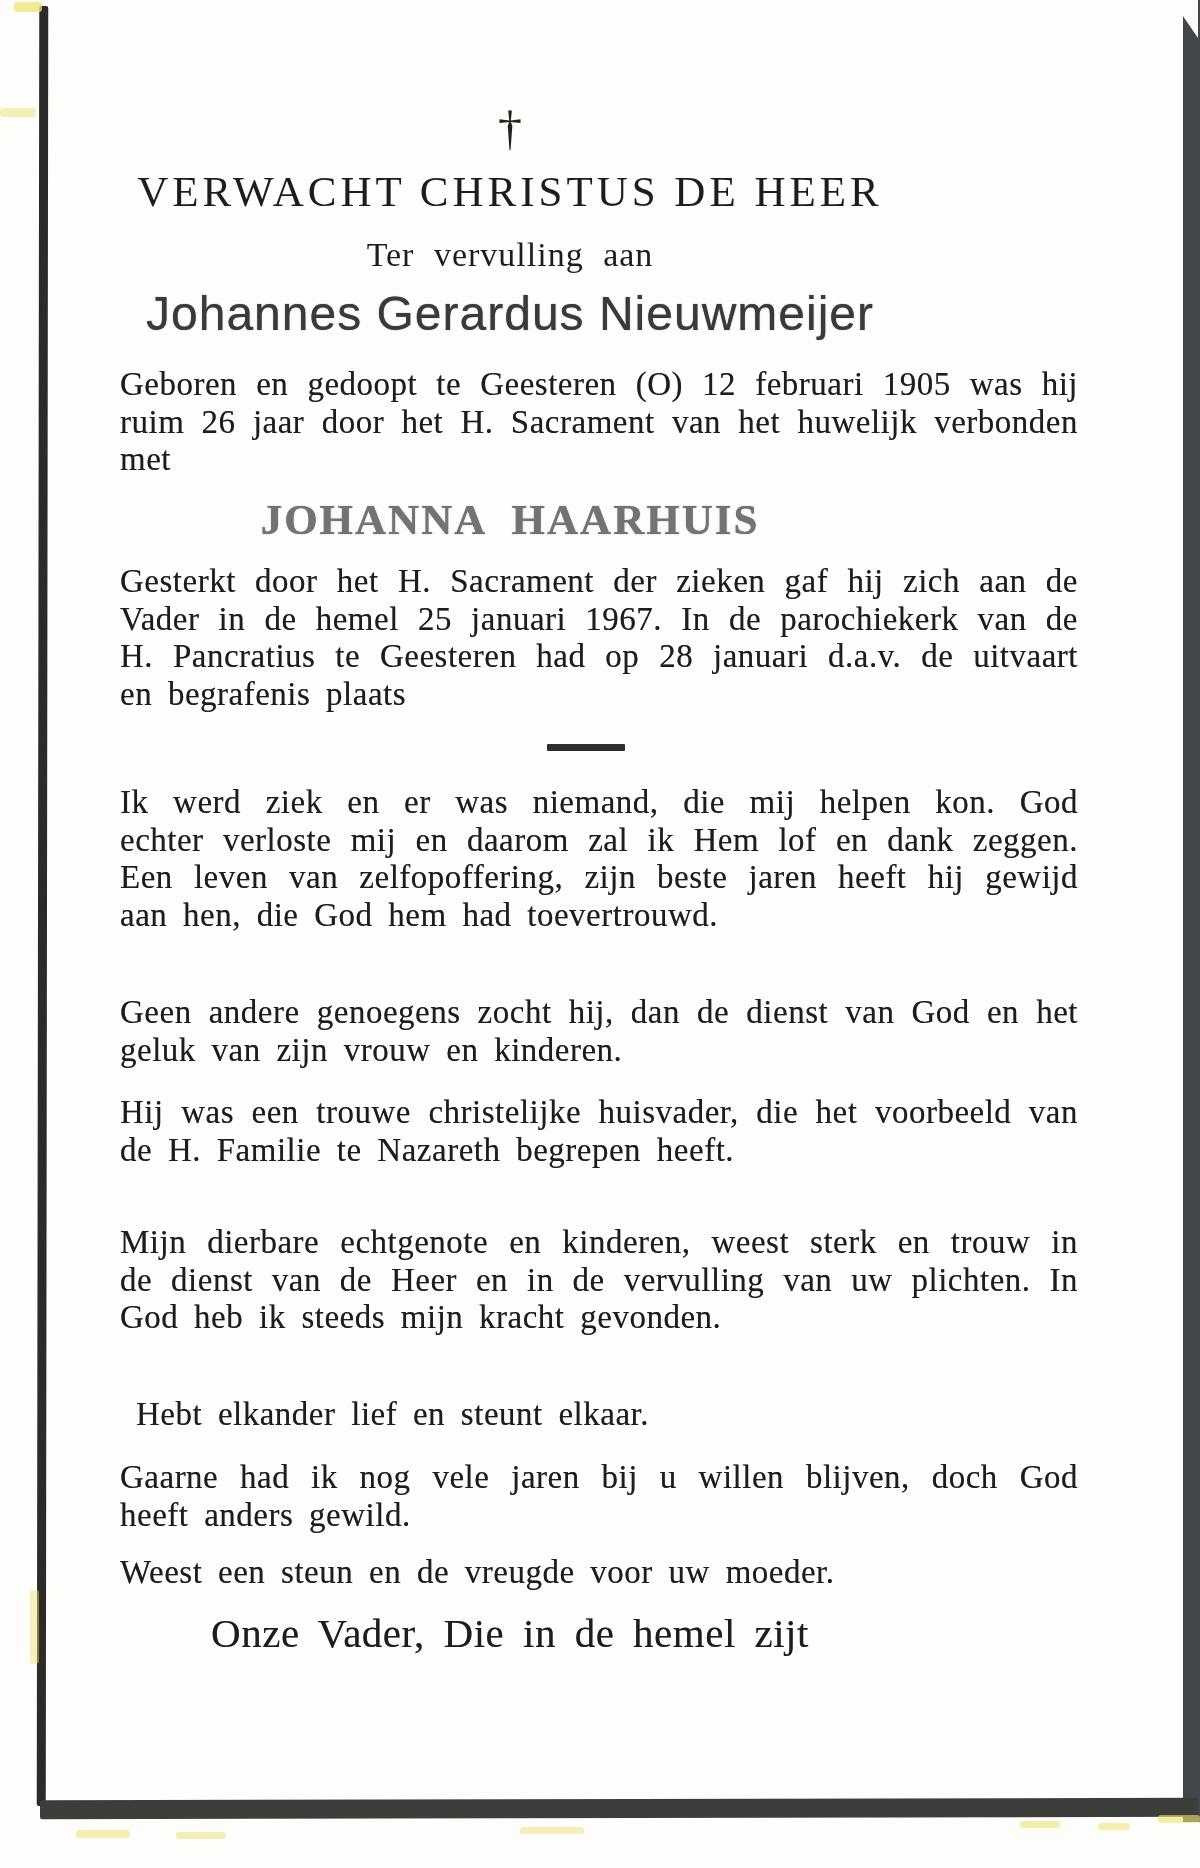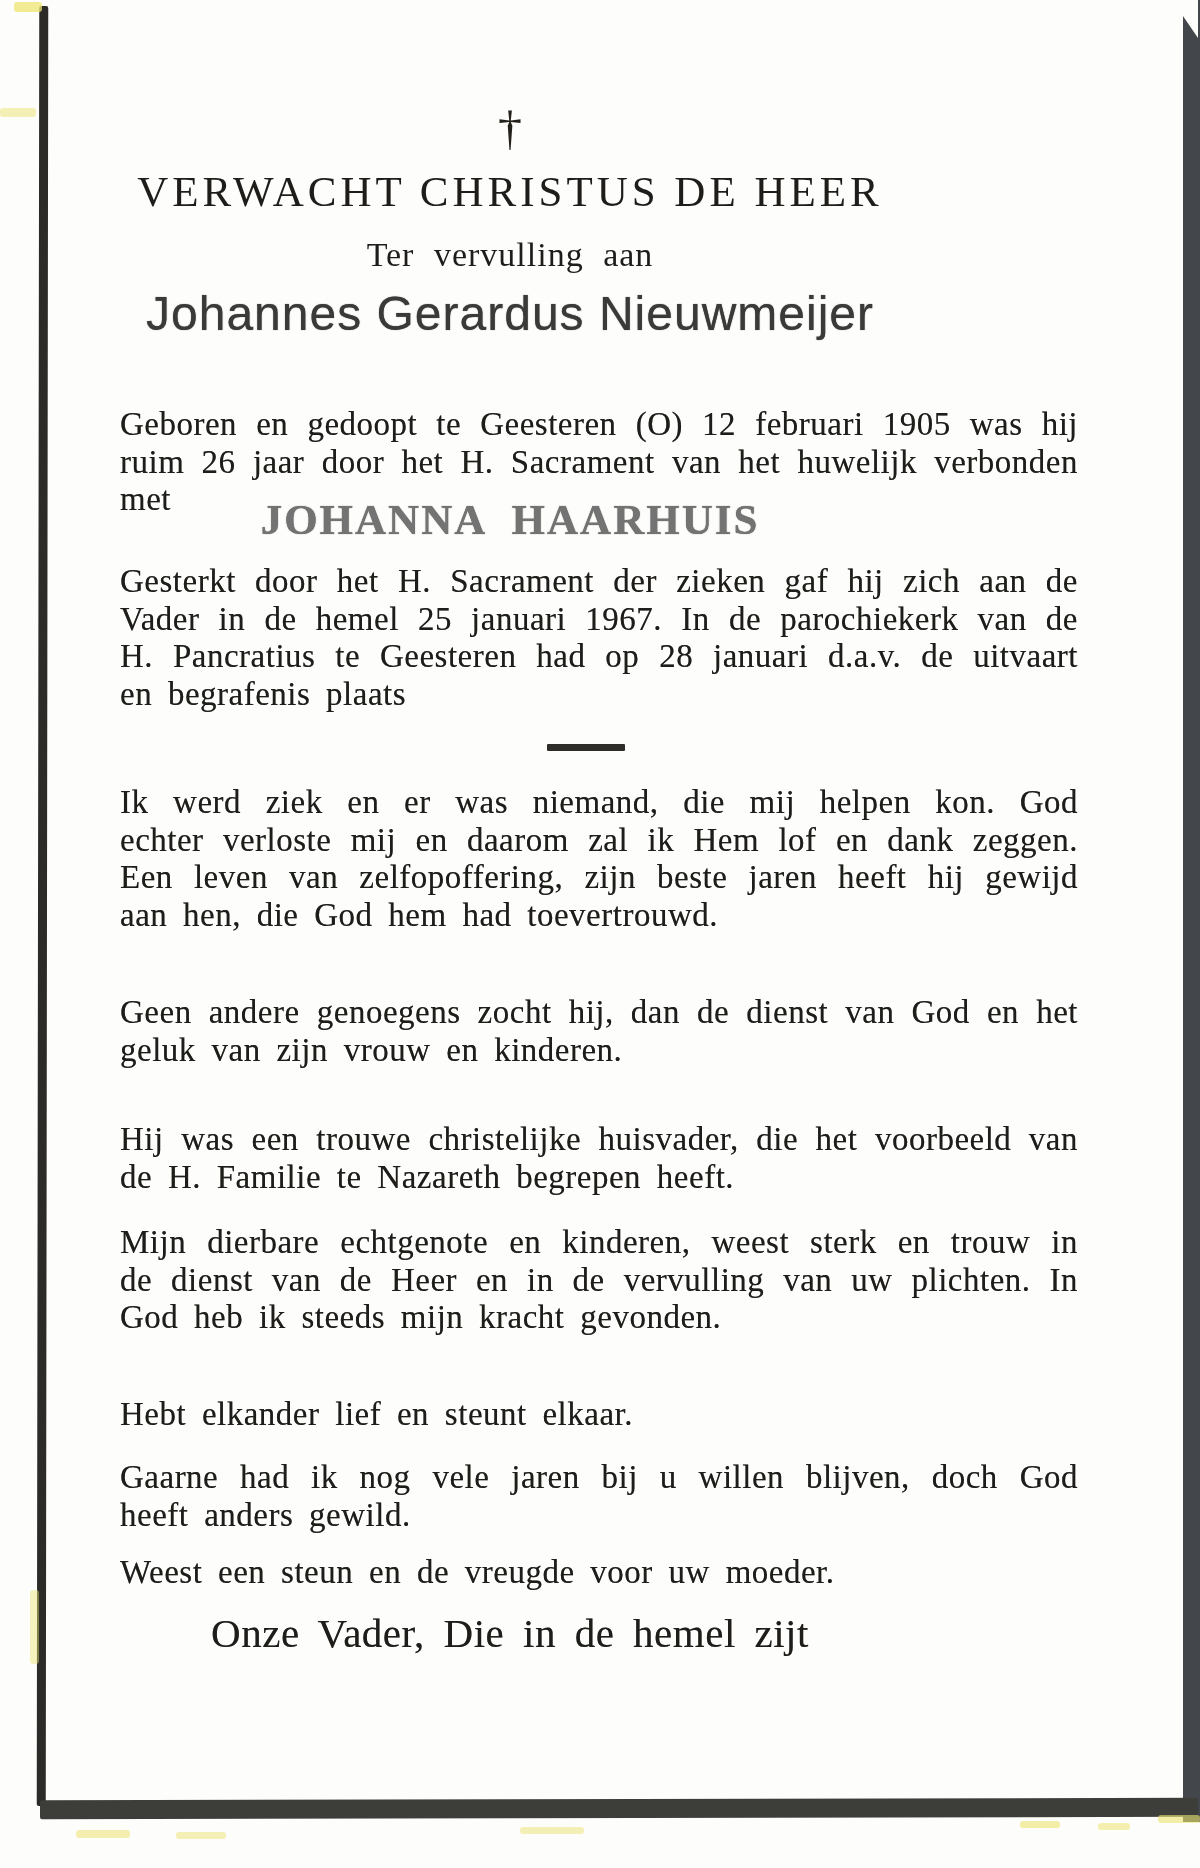--- a/index.html
+++ b/index.html
@@ -41,28 +41,28 @@
   .deceased-name{top:290px;font-family:"Liberation Sans", sans-serif;font-weight:normal;font-size:48px;line-height:1;color:#3a3a38;letter-spacing:1px;white-space:nowrap;text-shadow:0 0 1px #55524c;}
   .spouse-name{top:498px;font-family:Liberation Serif, serif;font-weight:bold;font-size:43px;line-height:1;color:#737373;letter-spacing:2px;word-spacing:14px;text-shadow:0 0 1px #55524c;}
 
   .para{
     font-size:33px;line-height:37.5px;
     letter-spacing:0.5px;word-spacing:7px;
     text-align:justify;text-align-last:left;
     width:958px;
     text-shadow:0 0 0.5px rgba(20,18,12,.55);
   }
-  .intro{top:366px;margin-top:40px;}
+  .intro{top:366px;}
   .death{top:563px;}
   .divider{position:absolute;top:744px;left:427px;width:78px;height:7px;background:#2e2d29;border-radius:1px;}
   .p0{top:784px;}
   .p1{top:994px;}
-  .p2{top:1121px;}
+  .p2{top:1094px;}
   .p3{top:1224px;}
-  .p4{top:1396px;}
+  .p4{top:1396px;margin-left:16px;}
   .p5{top:1459px;}
   .p6{top:1554px;}
   .closing{top:1611px;font-size:41px;word-spacing:8px;letter-spacing:0.5px;line-height:1.1;text-shadow:0 0 0.5px rgba(20,18,12,.55);}
 </style>
 </head>
 <body>
 
 <div class="scan">
 
   <div class="frame-left"></div>

